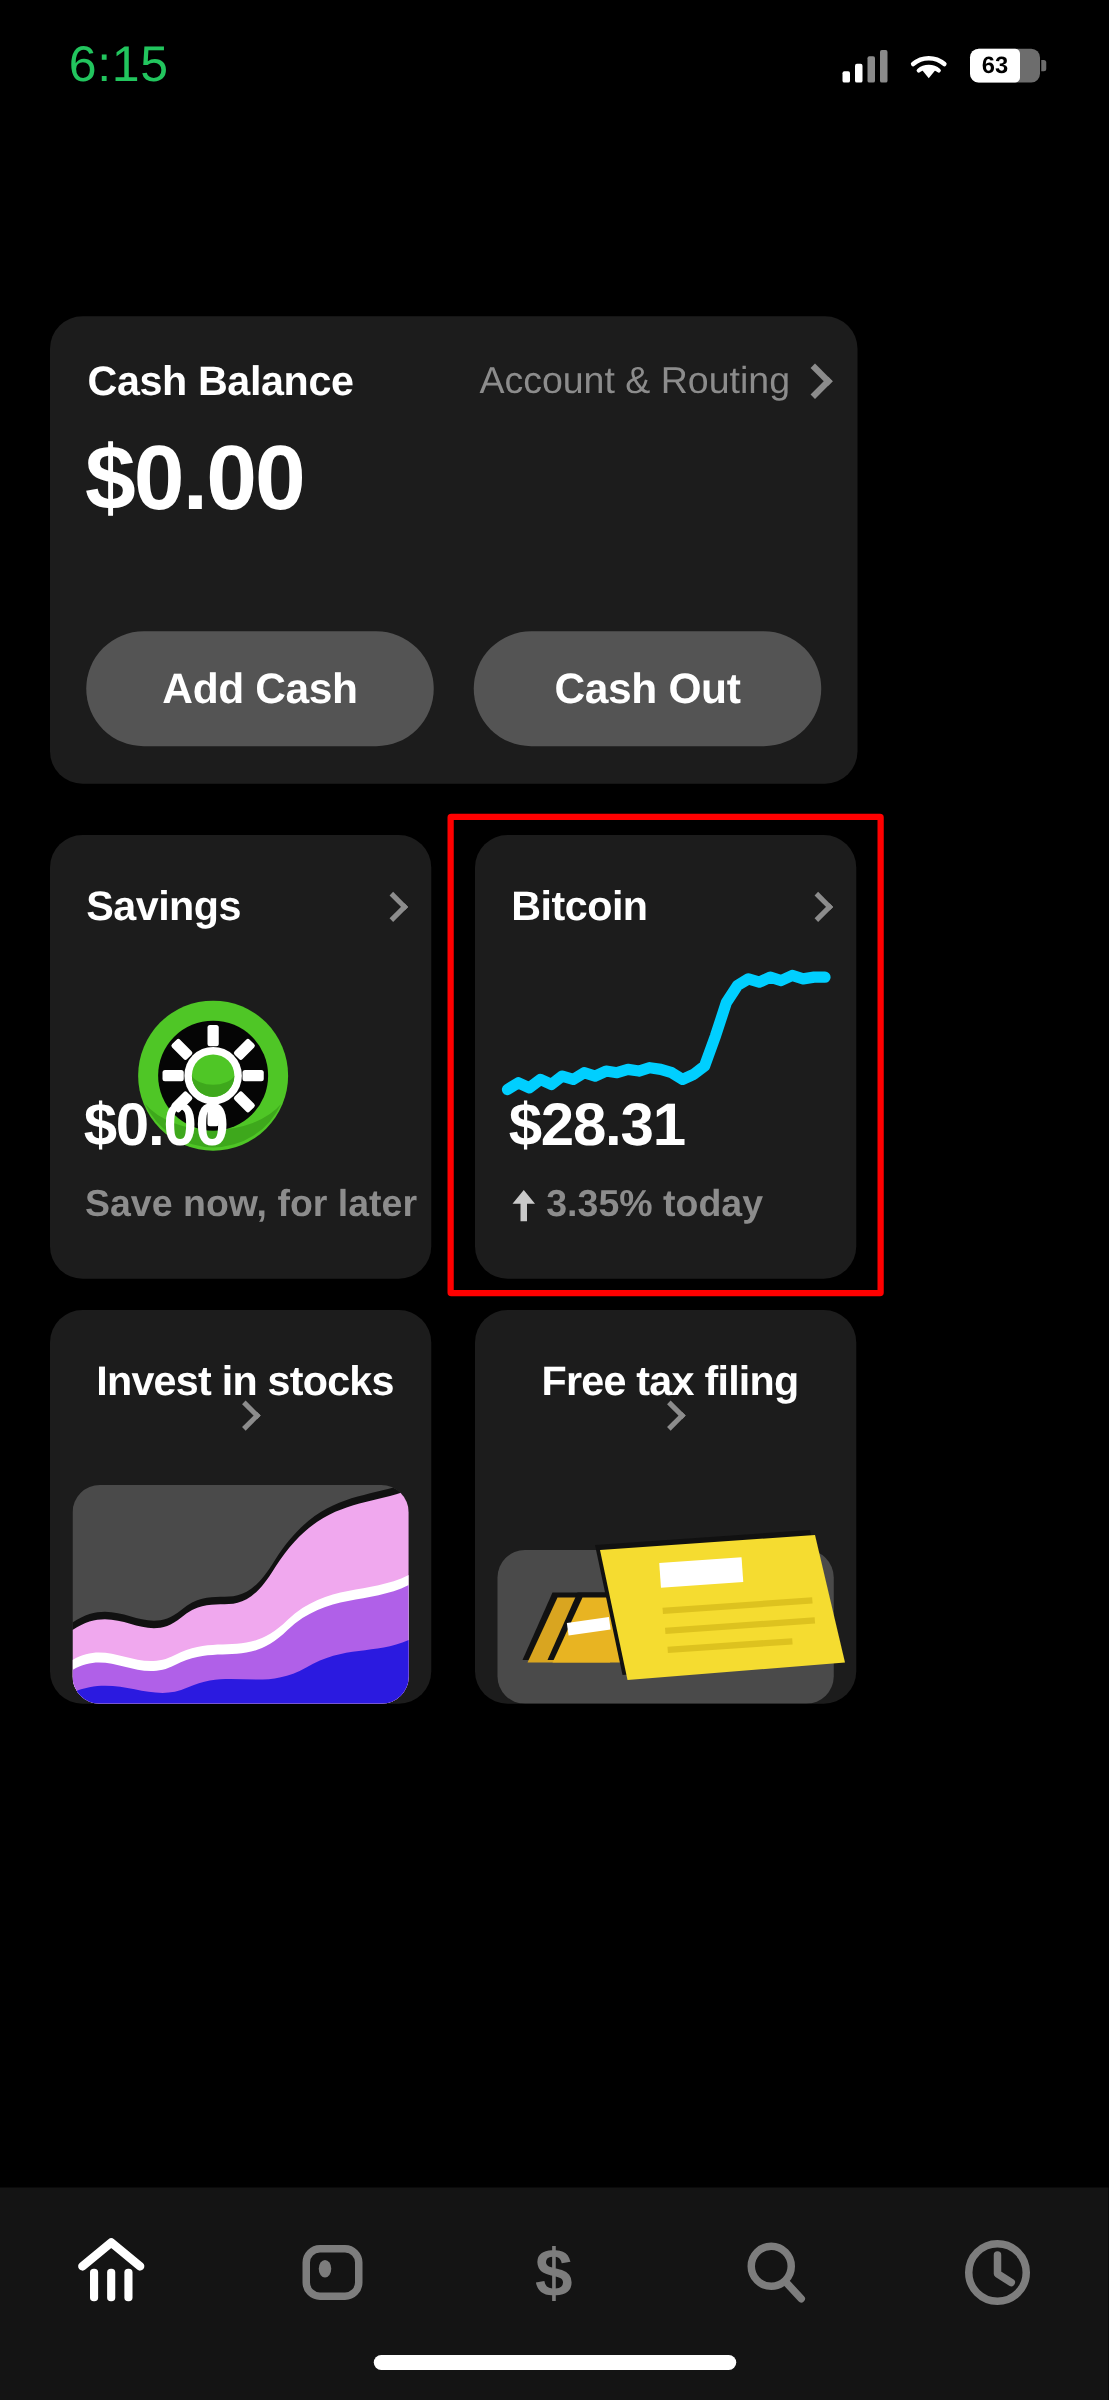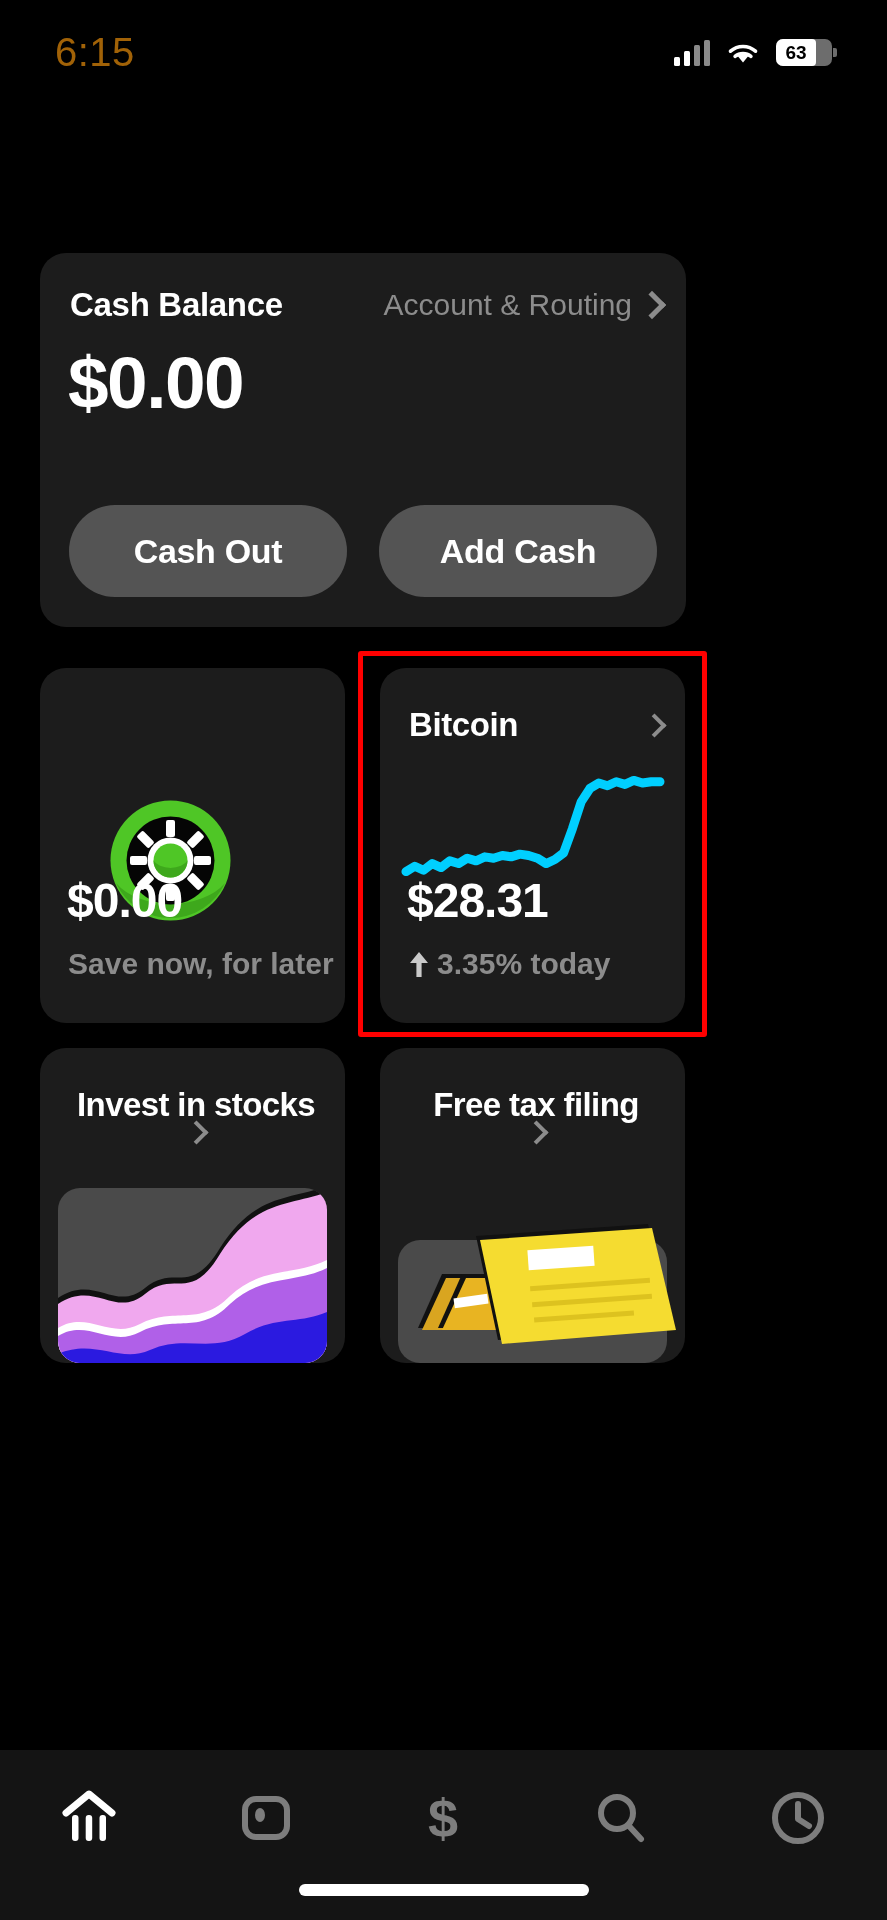--- a/index.html
+++ b/index.html
@@ -10,21 +10,21 @@
     -webkit-font-smoothing:antialiased;
   }
   #screen { position:relative; width:887px; height:1920px; background:#000; }
 
   
   .statusbar {
     position:absolute; top:0; left:0; width:887px; height:105px;
     display:flex; align-items:center; justify-content:space-between;
     padding:0 55px 0 55px;
   }
-  .sb-time { color:#a16207; font-size:40px; font-weight:400; letter-spacing:0.5px; }
+  .sb-time { color:#22c55e; font-size:40px; font-weight:400; letter-spacing:0.5px; }
   .sb-right { display:flex; align-items:center; gap:16px; }
   .sig { display:flex; align-items:flex-end; gap:4px; height:26px; }
   .sig i { display:block; width:6px; background:#fff; border-radius:1.5px; }
   .sig i:nth-child(1){ height:9px; }
   .sig i:nth-child(2){ height:15px; }
   .sig i:nth-child(3){ height:21px; background:#8a8a8a; }
   .sig i:nth-child(4){ height:26px; background:#8a8a8a; }
   .batt-shell {
     position:relative; width:56px; height:27px; border-radius:7px;
     background:#6d6d6d; display:flex; align-items:center;
@@ -163,26 +163,30 @@
   <div class="card" id="cash-card">
     <div class="cash-row">
       <div class="cash-label">Cash Balance</div>
       <div class="acct-link">
         <span class="txt">Account &amp; Routing</span>
         <span class="chev chev-lg"></span>
       </div>
     </div>
     <div class="cash-amount">$0.00</div>
     <div class="btn-row">
+      <button class="pill">Add Cash</button>
       <button class="pill">Cash Out</button>
-      <button class="pill">Add Cash</button>
     </div>
   </div>
 
   <div class="card" id="savings-card">
+    <div class="mini-head">
+      <div class="mini-title">Savings</div>
+      <span class="chev"></span>
+    </div>
     <svg class="savings-icon" viewBox="0 0 125 125">
       <circle cx="62.5" cy="62.5" r="60" fill="#4fc626"></circle>
       <path d="M8 85 a60 60 0 0 0 109 0 a62 40 0 0 1 -109 0 Z" fill="#3ea81c"></path>
       <circle cx="62.5" cy="62.5" r="44" fill="#050505"></circle>
       <g fill="#fff">
         <rect x="58" y="22" width="9" height="17" rx="2"></rect>
         <rect x="58" y="86" width="9" height="17" rx="2"></rect>
         <rect x="22" y="58" width="17" height="9" rx="2"></rect>
         <rect x="86" y="58" width="17" height="9" rx="2"></rect>
         <rect x="33" y="33" width="9" height="17" rx="2" transform="rotate(-45 37.5 41.5)"></rect>

